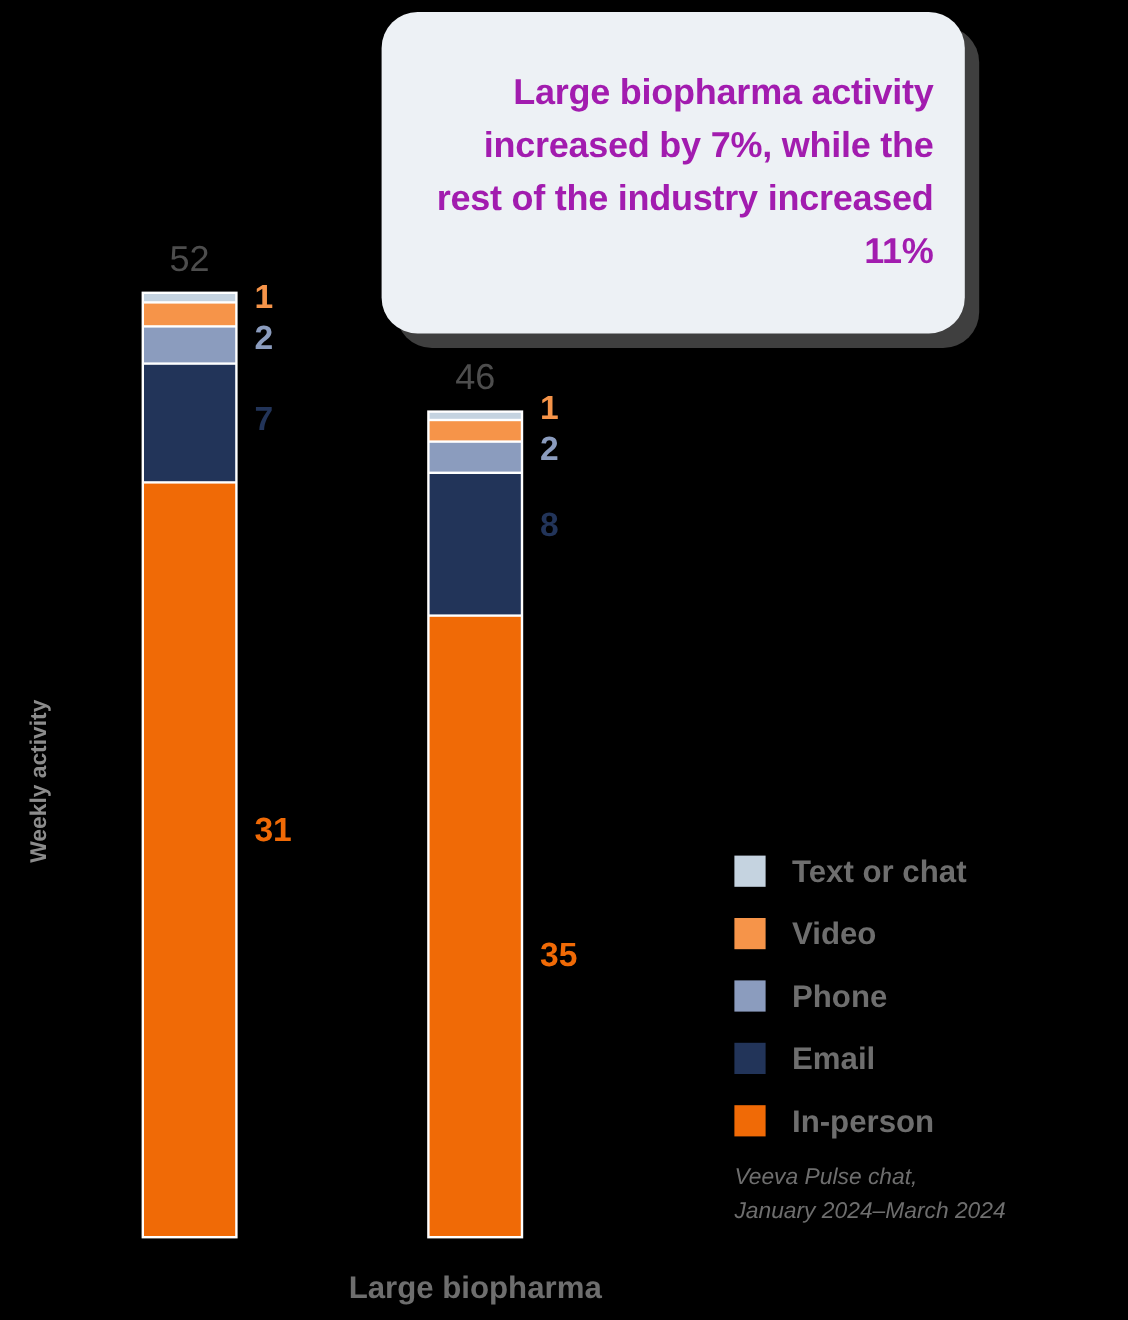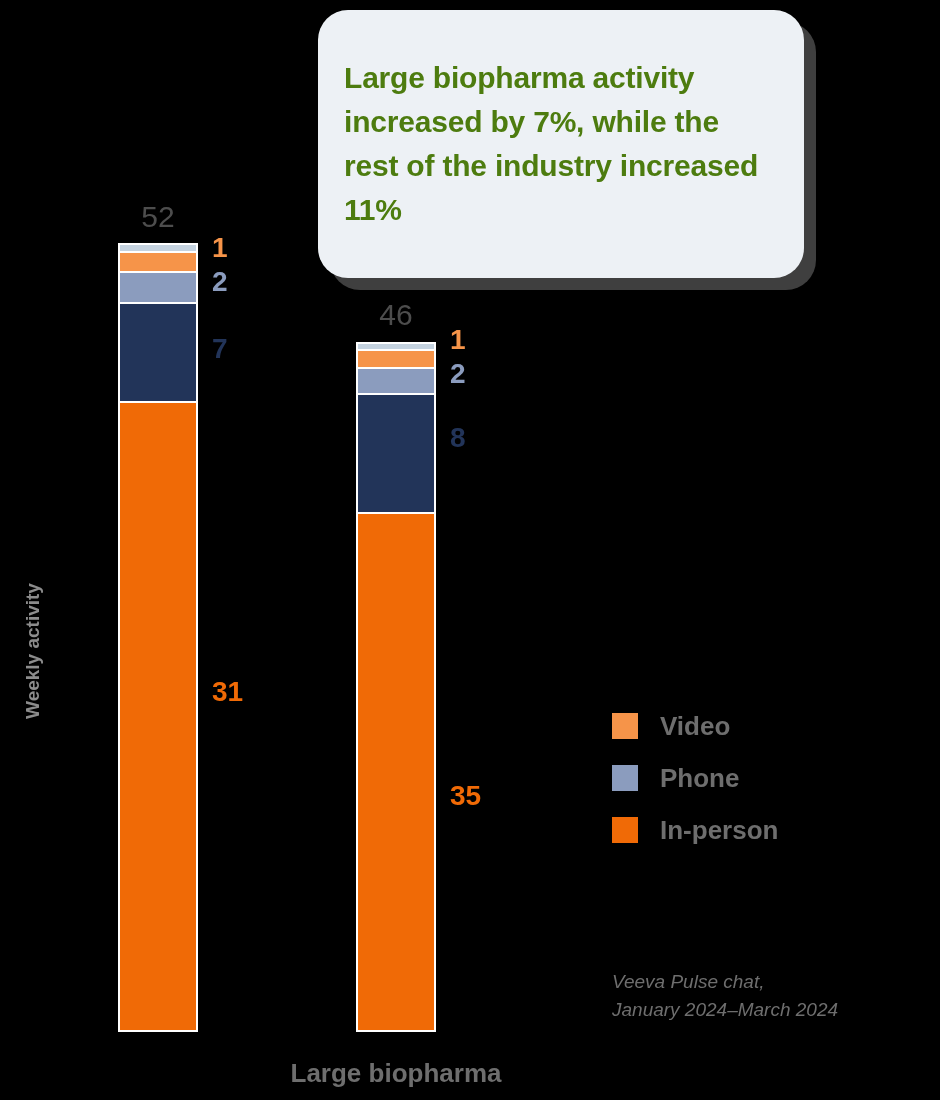--- a/index.html
+++ b/index.html
@@ -10,22 +10,22 @@
   #callout-shadow{
     position:absolute;left:330px;top:22px;width:486px;height:268px;
     background:#3f3f3f;border-radius:30px;
   }
   #callout{
     position:absolute;left:318px;top:10px;width:486px;height:268px;
     background:#edf1f5;border-radius:30px;
     display:flex;align-items:center;justify-content:center;
   }
   #callout-text{
-    color:#4d7c0f;font-weight:bold;font-size:30px;line-height:1.46;
-    text-align:left;padding:0 26px;letter-spacing:-0.2px;
+    color:#a21caf;font-weight:bold;font-size:30px;line-height:1.46;
+    text-align:right;padding:0 26px;letter-spacing:-0.2px;
   }
 
   
   #plot{position:absolute;left:0;top:0;width:940px;height:1100px;}
 
   .bar{position:absolute;bottom:70px;width:80px;
        display:flex;flex-direction:column;
        background:#ffffff;}
   .seg{width:100%;box-sizing:border-box;
        border-top:2px solid #ffffff;border-left:2px solid #fff;border-right:2px solid #fff;}
@@ -100,26 +100,34 @@
     <div class="x-label" style="left: 276px; width: 240px;">Large biopharma</div>
   </div>
 
 <div id="callout-shadow"></div>
 <div id="callout">
   <div id="callout-text">Large biopharma activity increased by 7%, while the rest of the industry increased 11%</div>
 </div>
 
 <div id="legend">
     <div class="legend-row">
+      <span class="swatch" style="background: rgb(197, 211, 224);"></span>
+      <span class="legend-label">Text or chat</span>
+    </div>
+    <div class="legend-row">
       <span class="swatch" style="background: rgb(246, 148, 73);"></span>
       <span class="legend-label">Video</span>
     </div>
     <div class="legend-row">
       <span class="swatch" style="background: rgb(139, 156, 190);"></span>
       <span class="legend-label">Phone</span>
+    </div>
+    <div class="legend-row">
+      <span class="swatch" style="background: rgb(34, 52, 89);"></span>
+      <span class="legend-label">Email</span>
     </div>
     <div class="legend-row">
       <span class="swatch" style="background: rgb(240, 106, 6);"></span>
       <span class="legend-label">In-person</span>
     </div>
   </div>
 
 <div id="source">
   <div>Veeva Pulse chat,</div>
   <div>January 2024–March 2024</div>

